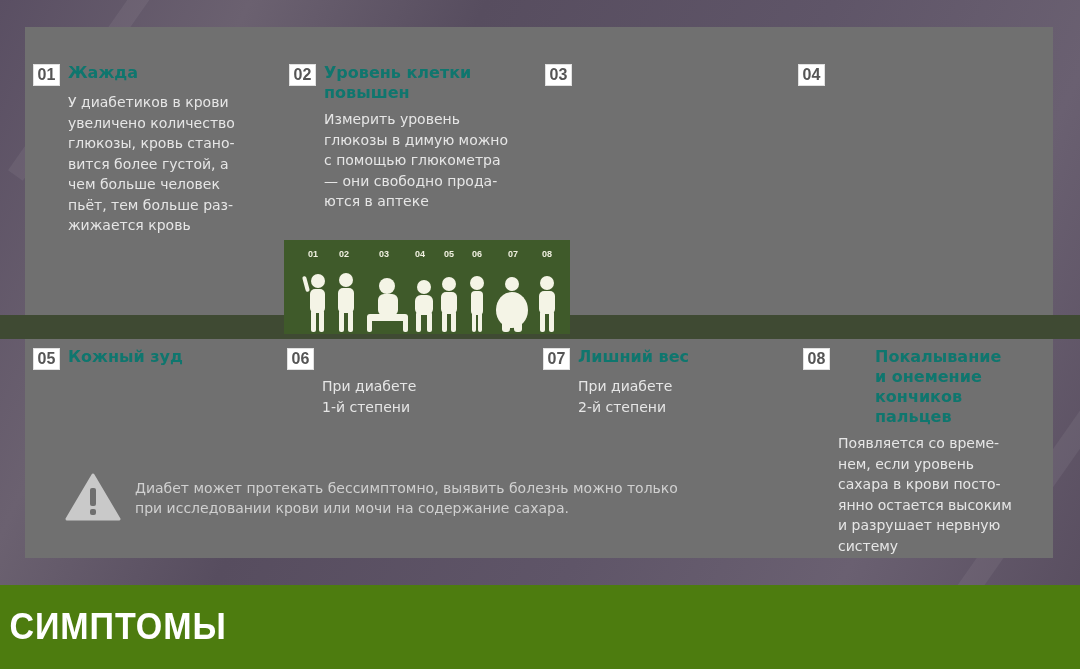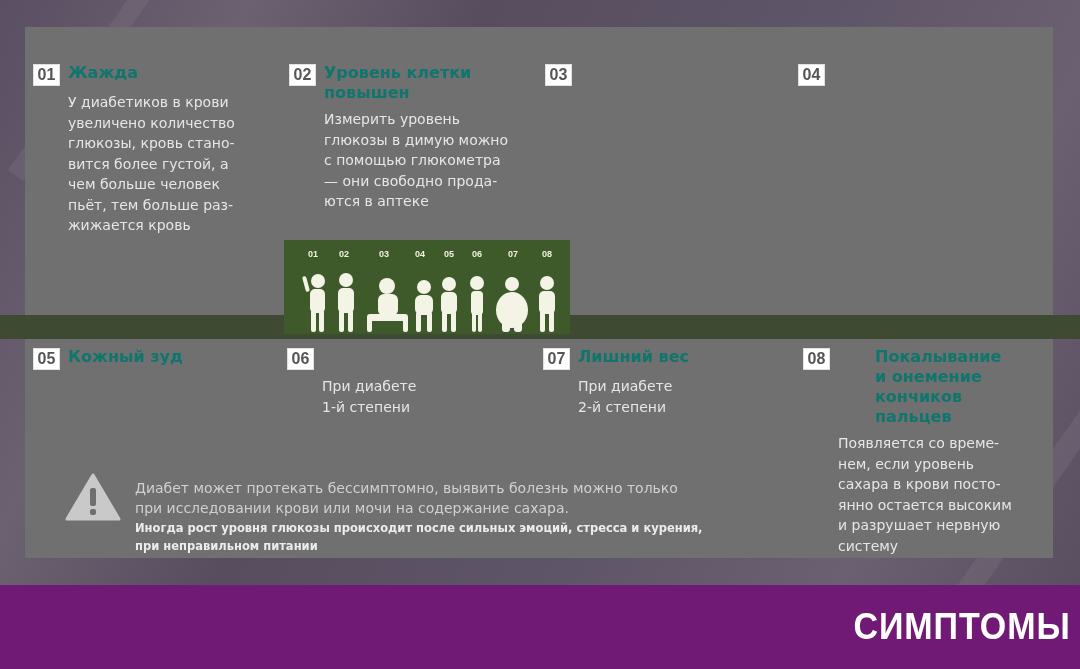--- a/index.html
+++ b/index.html
@@ -18,22 +18,22 @@
   .band {
     position: absolute; left: 0; top: 315px; width: 1080px; height: 24px;
     background: #3f4a33;
   }
   .panel-bottom {
     position: absolute; left: 25px; top: 339px; width: 1028px; height: 219px;
     background: #707070;
   }
   .footer {
     position: absolute; left: 0; top: 585px; width: 1080px; height: 84px;
-    background: #701a75;
-    display: flex; align-items: center; justify-content: flex-end;
+    background: #4d7c0f;
+    display: flex; align-items: center; justify-content: flex-start;
   }
   .footer-title {
     font-family: "Liberation Sans", sans-serif;
     font-weight: bold; font-size: 37px; letter-spacing: 1px;
     color: #ffffff; transform: scaleX(0.92);
   }
   .item { position: absolute; }
   .item-head { display: flex; align-items: flex-start; }
   .num {
     display: inline-block; flex: 0 0 auto;
@@ -215,19 +215,17 @@
 <div class="warn">
   <svg width="56" height="50" viewBox="0 0 56 50">
     <path d="M28 3 L54 47 L2 47 Z" fill="#c9c9c9" stroke="#c9c9c9" stroke-width="3" stroke-linejoin="round"></path>
     <rect x="25" y="16" width="6" height="18" rx="2" fill="#6f6f6f"></rect>
     <rect x="25" y="37" width="6" height="6" rx="2" fill="#6f6f6f"></rect>
   </svg>
 </div>
 <div class="warn-text">
   <div class="warn-main">Диабет может протекать бессимптомно, выявить болезнь можно только
 при исследовании крови или мочи на содержание сахара.</div>
-  <div class="warn-sub">Иногда рост уровня глюкозы происходит после сильных эмоций, стресса и курения,
-при неправильном питании</div>
 </div>
 
 <div class="footer">
   <span class="footer-title">СИМПТОМЫ</span>
 </div>
 
 </body></html>

